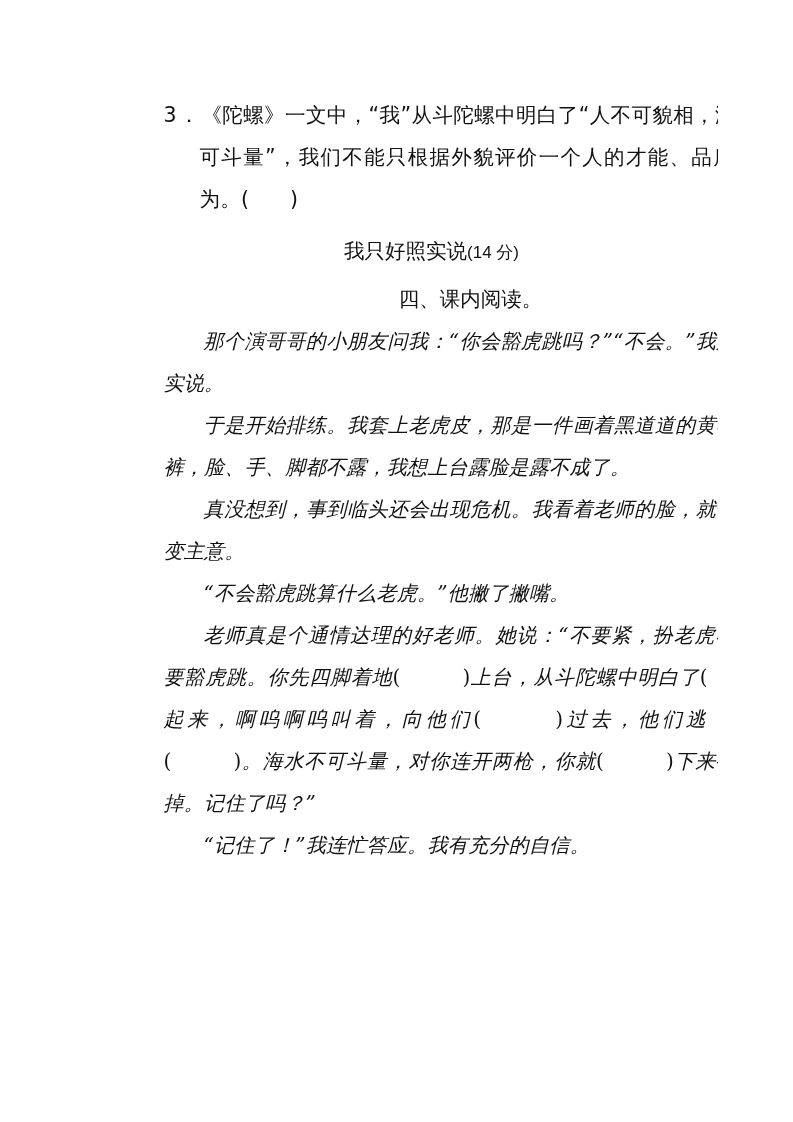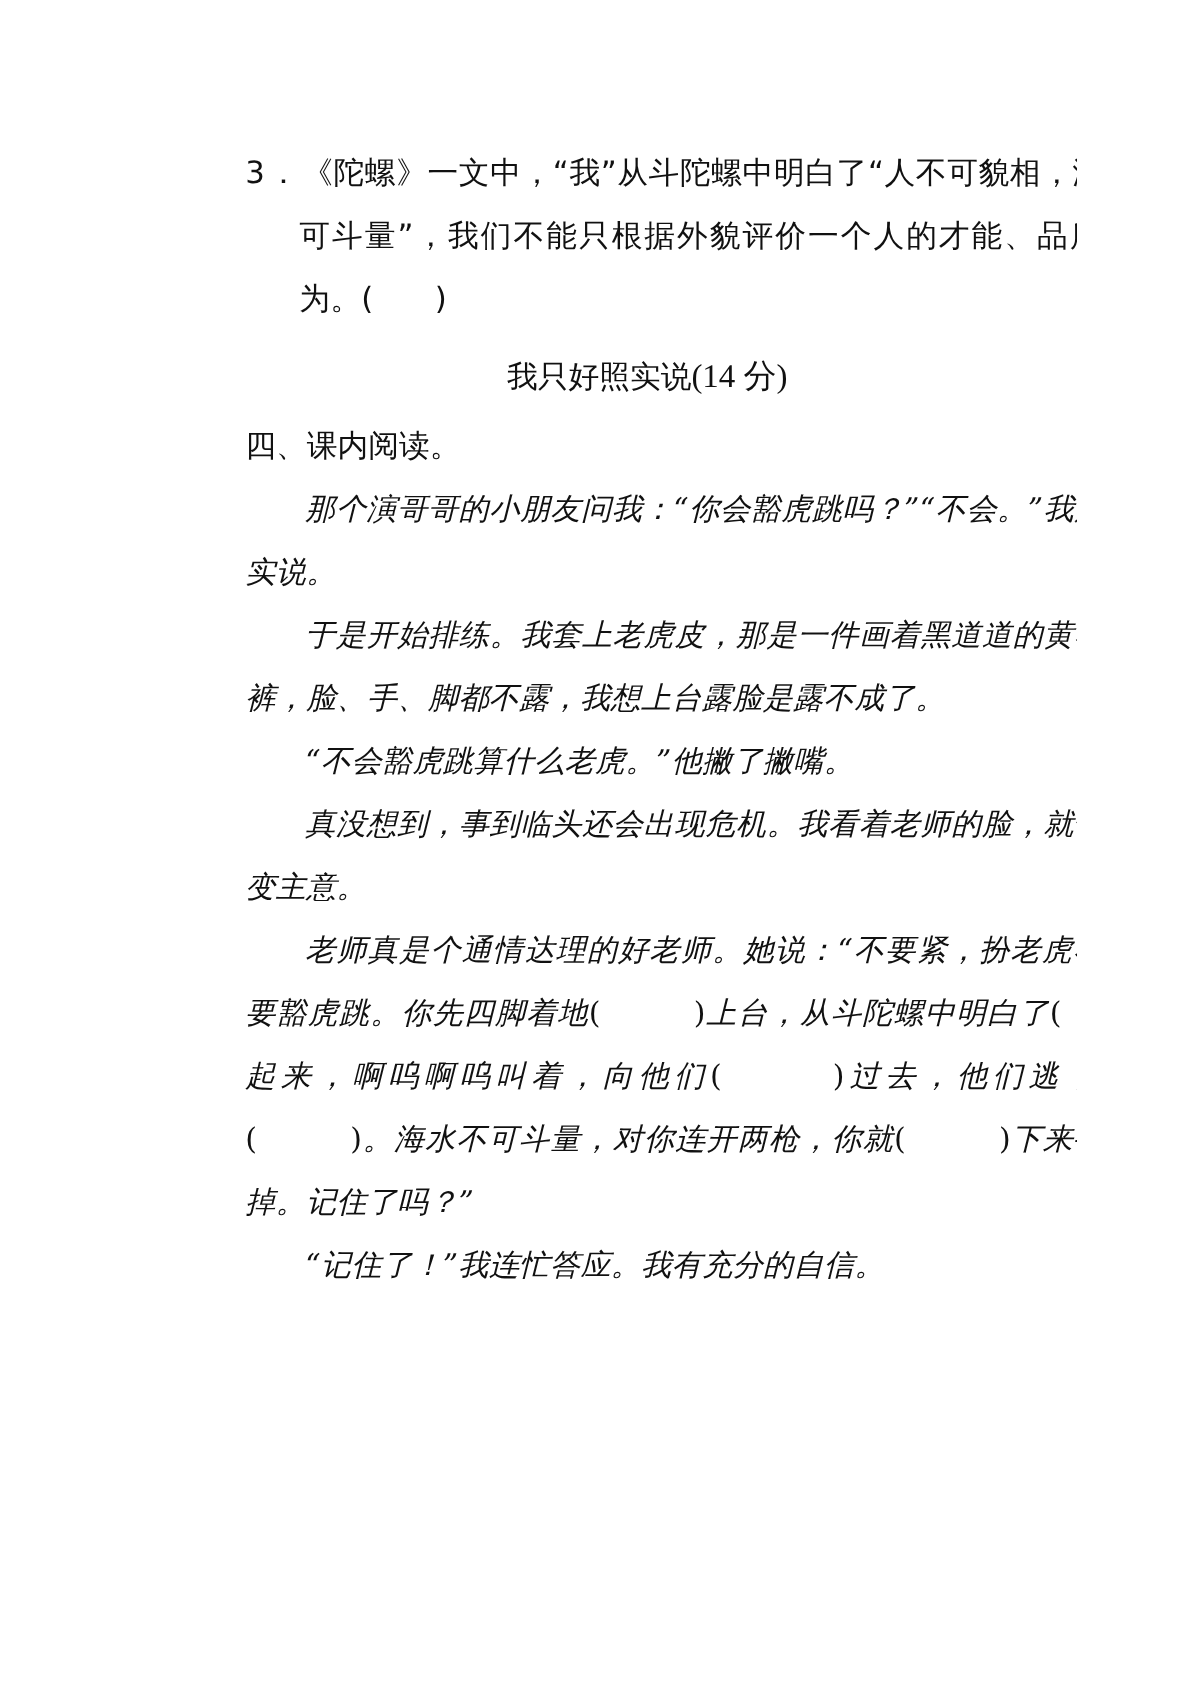--- a/index.html
+++ b/index.html
@@ -48,30 +48,30 @@
 
   
   .section-banner {
     font-size: 20.5px;
     line-height: 42px;
     text-align: center;
     margin: 10px 0 4px 0;
     padding-right: 78px;
   }
   .section-banner .score {
-    font-family: Liberation Serif, serif;
-    font-size: 22px;
+    font-family: Liberation Sans, sans-serif;
+    font-size: 17px;
   }
 
   
   .subsection-heading {
     font-size: 20.5px;
     line-height: 42px;
     margin: 2px 0 0 0;
-    text-align: left;
+    text-align: center;
     font-weight: 500;
   }
 
   
   .passage {
     font-family: "DejaVu Serif", "Liberation Serif", serif;
     font-size: 20px;
     line-height: 42px;
     text-align: justify;
     text-justify: inter-character;
@@ -98,20 +98,20 @@
 
     <p class="question"><span class="qnum"><span>3</span><span>．</span></span><span>《陀螺》一文中，“我”从斗陀螺中明白了“人不可貌相，海水不可斗量”，我们不能只根据外貌评价一个人的才能、品质和行为。</span><span class="blank-paren">(　　)</span></p>
 
     <div class="section-banner"><span>我只好照实说</span><span class="score">(14 分)</span></div>
 
     <div class="subsection-heading">四、课内阅读。</div>
 
     <div id="passage-container">
         <p class="passage"><span>那个演哥哥的小朋友问我：“你会豁虎跳吗？”“不会。”我只好照实说。</span></p>
         <p class="passage"><span>于是开始排练。我套上老虎皮，那是一件画着黑道道的黄布连衣裤，脸、手、脚都不露，我想上台露脸是露不成了。</span></p>
+        <p class="passage"><span>真没想到，事到临头还会出现危机。我看着老师的脸，就怕她改变主意。</span></p>
         <p class="passage"><span>“不会豁虎跳算什么老虎。”他撇了撇嘴。</span></p>
-        <p class="passage"><span>真没想到，事到临头还会出现危机。我看着老师的脸，就怕她改变主意。</span></p>
         <p class="passage"><span>老师真是个通情达理的好老师。她说：“不要紧，扮老虎不一定要豁虎跳。你先四脚着地</span><span class="gap">(　　　)</span><span>上台，从斗陀螺中明白了</span><span class="gap">(　　　)</span><span>起来，啊呜啊呜叫着，向他们</span><span class="gap">(　　　)</span><span>过去，他们逃，你就</span><span class="gap">(　　　)</span><span>。海水不可斗量，对你连开两枪，你就</span><span class="gap">(　　　)</span><span>下来——死掉。记住了吗？”</span></p>
         <p class="passage"><span>“记住了！”我连忙答应。我有充分的自信。</span></p>
       </div>
 
   </div>
 </div>
 
 </body></html>

